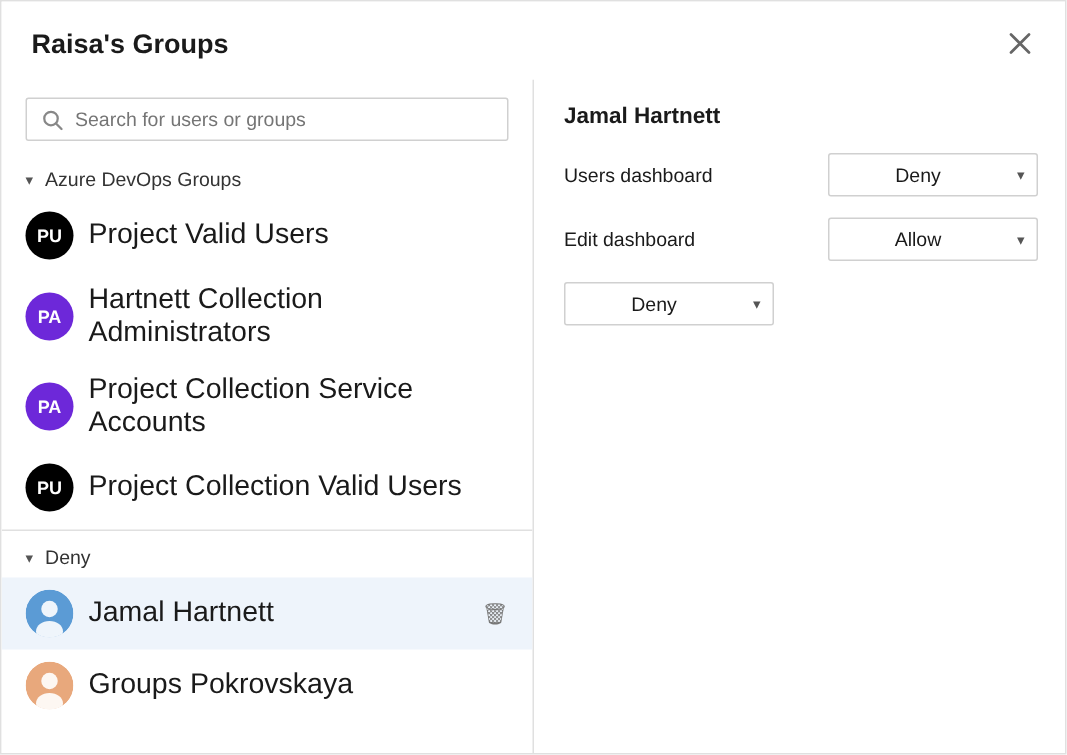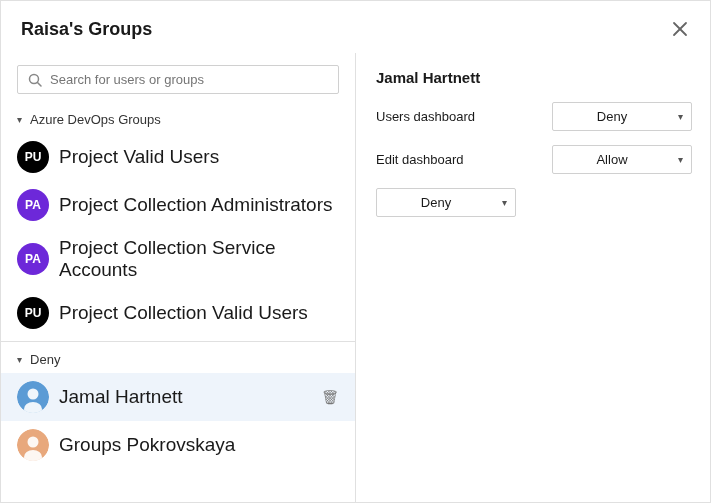--- a/index.html
+++ b/index.html
@@ -225,21 +225,21 @@
         <span class="chevron">▾</span>
         <span class="group-header-label">Azure DevOps Groups</span>
       </div>
 
       <div class="list-item">
         <div class="avatar avatar-teal">PU</div>
         <span class="item-label">Project Valid Users</span>
       </div>
       <div class="list-item">
         <div class="avatar avatar-purple">PA</div>
-        <span class="item-label">Project Collection Administrators</span>
+        <span class="item-label">Hartnett Collection Administrators</span>
       </div>
       <div class="list-item">
         <div class="avatar avatar-purple">PA</div>
         <span class="item-label">Project Collection Service Accounts</span>
       </div>
       <div class="list-item">
         <div class="avatar avatar-teal">PU</div>
         <span class="item-label">Project Collection Valid Users</span>
       </div>
 

